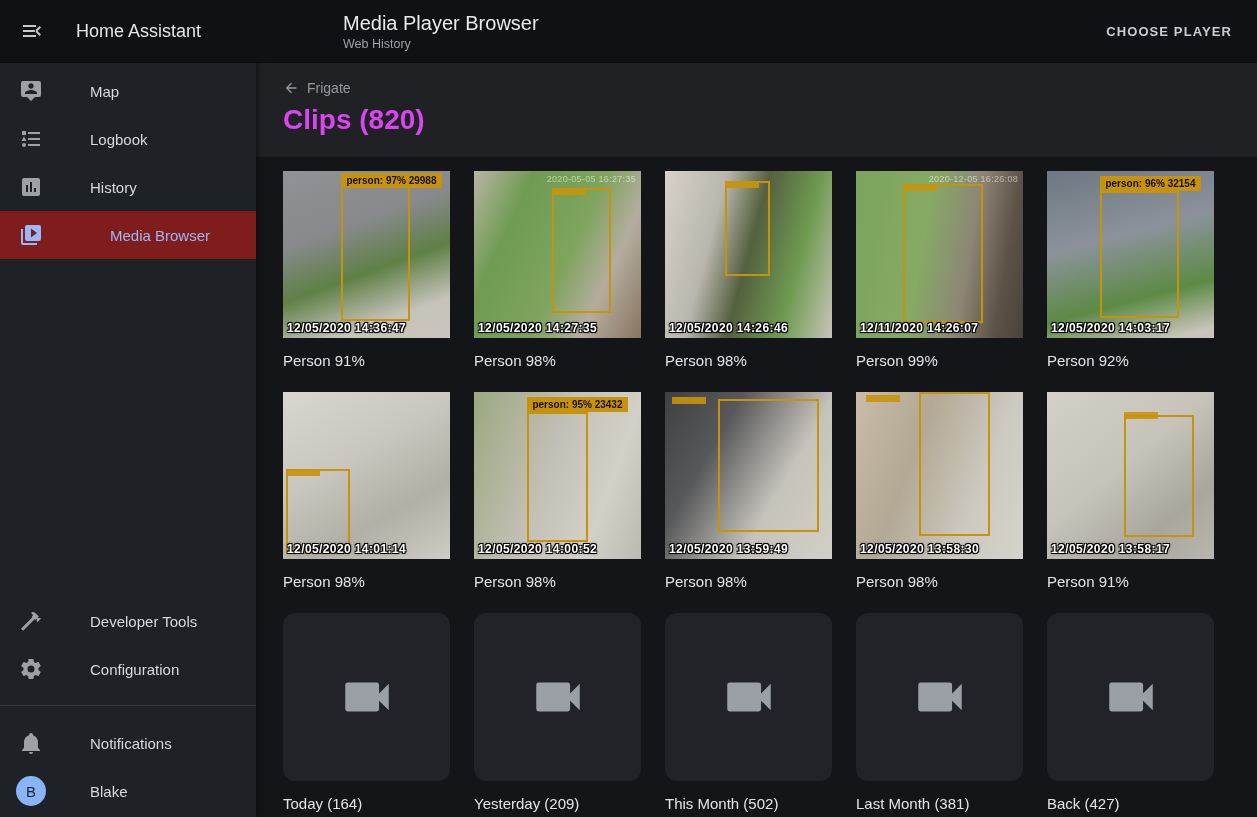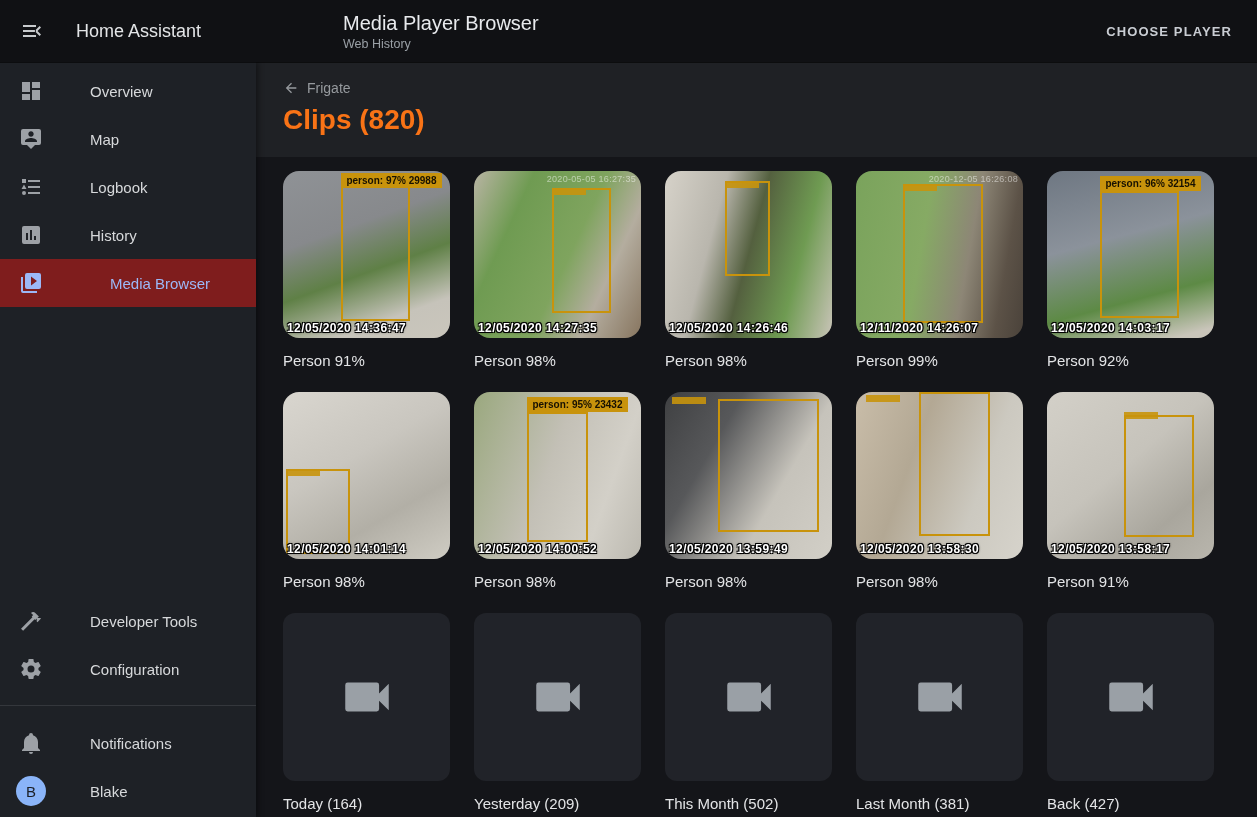--- a/index.html
+++ b/index.html
@@ -37,27 +37,27 @@
     color:#1b1e24; font-size:15px; font-weight:500; display:flex; align-items:center;
     justify-content:center; margin-left:16px; flex-shrink:0; }
   .nav-item.user .lbl { margin-left:44px; }
 
   
   .main { position:absolute; top:62px; left:256px; right:0; bottom:0; }
   .content-header { height:95px; background:#1f2125; padding:18px 0 0 27px; }
   .crumb { display:flex; align-items:center; color:#969a9e; font-size:14px;
     cursor:pointer; width:max-content; }
   .crumb .ic { width:16px; height:16px; margin-right:8px; color:#969a9e; }
-  .clips-title { margin-top:8px; font-size:28px; font-weight:700; color:#f97316; }
+  .clips-title { margin-top:8px; font-size:28px; font-weight:700; color:#d946ef; }
 
   .grid-area { height:660px; background:#141519; padding:14px 27px 0 27px; }
   .grid { display:grid; grid-template-columns:repeat(5,167px); column-gap:24px;
     row-gap:22px; }
   .card { width:167px; cursor:pointer; }
-  .thumb { position:relative; width:167px; height:167px; border-radius:16px;
+  .thumb { position:relative; width:167px; height:167px; border-radius:0;
     overflow:hidden; background:#3a3d42; }
   .label { margin-top:14px; font-size:15px; color:#e3e4e6; line-height:18px; }
 
   .bbox { position:absolute; border:2px solid #c8930c; }
   .chip { position:absolute; background:#c8930c; color:#171102; font-size:10px;
     font-weight:700; padding:2px 5px; white-space:nowrap; }
   .minichip { position:absolute; background:#c8930c; height:7px; width:34px; opacity:.9; }
   .osd { position:absolute; top:3px; right:5px; font-size:9px; color:rgba(255,255,255,.5);
     letter-spacing:.3px; }
   .ts { position:absolute; bottom:3px; left:4px; font-size:12px; font-weight:800;
@@ -120,26 +120,20 @@
       <span class="page-sub">Web History</span>
     </div>
     <div class="appbar-spacer"></div>
     <span class="choose-player">CHOOSE PLAYER</span>
   </div>
 
   <div class="sidebar">
     <div class="nav-list">
       <div class="nav-item">
         <svg class="ic" viewBox="0 0 24 24" fill="currentColor">
-            <path d="M13,3V9H21V3M13,21H21V11H13M3,21H11V15H3M3,13H11V3H3V13Z"></path>
-          </svg>
-        <span class="lbl">Overview</span>
-      </div>
-      <div class="nav-item">
-        <svg class="ic" viewBox="0 0 24 24" fill="currentColor">
             <path d="M20,2H4A2,2 0 0,0 2,4V16A2,2 0 0,0 4,18H8L12,22L16,18H20A2,2 0 0,0 22,16V4A2,2 0 0,0 20,2M12,4.3C13.5,4.3 14.7,5.5 14.7,7C14.7,8.5 13.5,9.7 12,9.7C10.5,9.7 9.3,8.5 9.3,7C9.3,5.5 10.5,4.3 12,4.3M18,15H6V14.1C6,12.1 10,11 12,11C14,11 18,12.1 18,14.1V15Z"></path>
           </svg>
         <span class="lbl">Map</span>
       </div>
       <div class="nav-item">
         <svg class="ic" viewBox="0 0 24 24" fill="currentColor">
             <path d="M5,9.5L7.5,14H2.5L5,9.5M3,4H7V8H3V4M5,20A2,2 0 0,0 7,18A2,2 0 0,0 5,16A2,2 0 0,0 3,18A2,2 0 0,0 5,20M9,5V7H21V5H9M9,19H21V17H9V19M9,13H21V11H9V13Z"></path>
           </svg>
         <span class="lbl">Logbook</span>
       </div>

